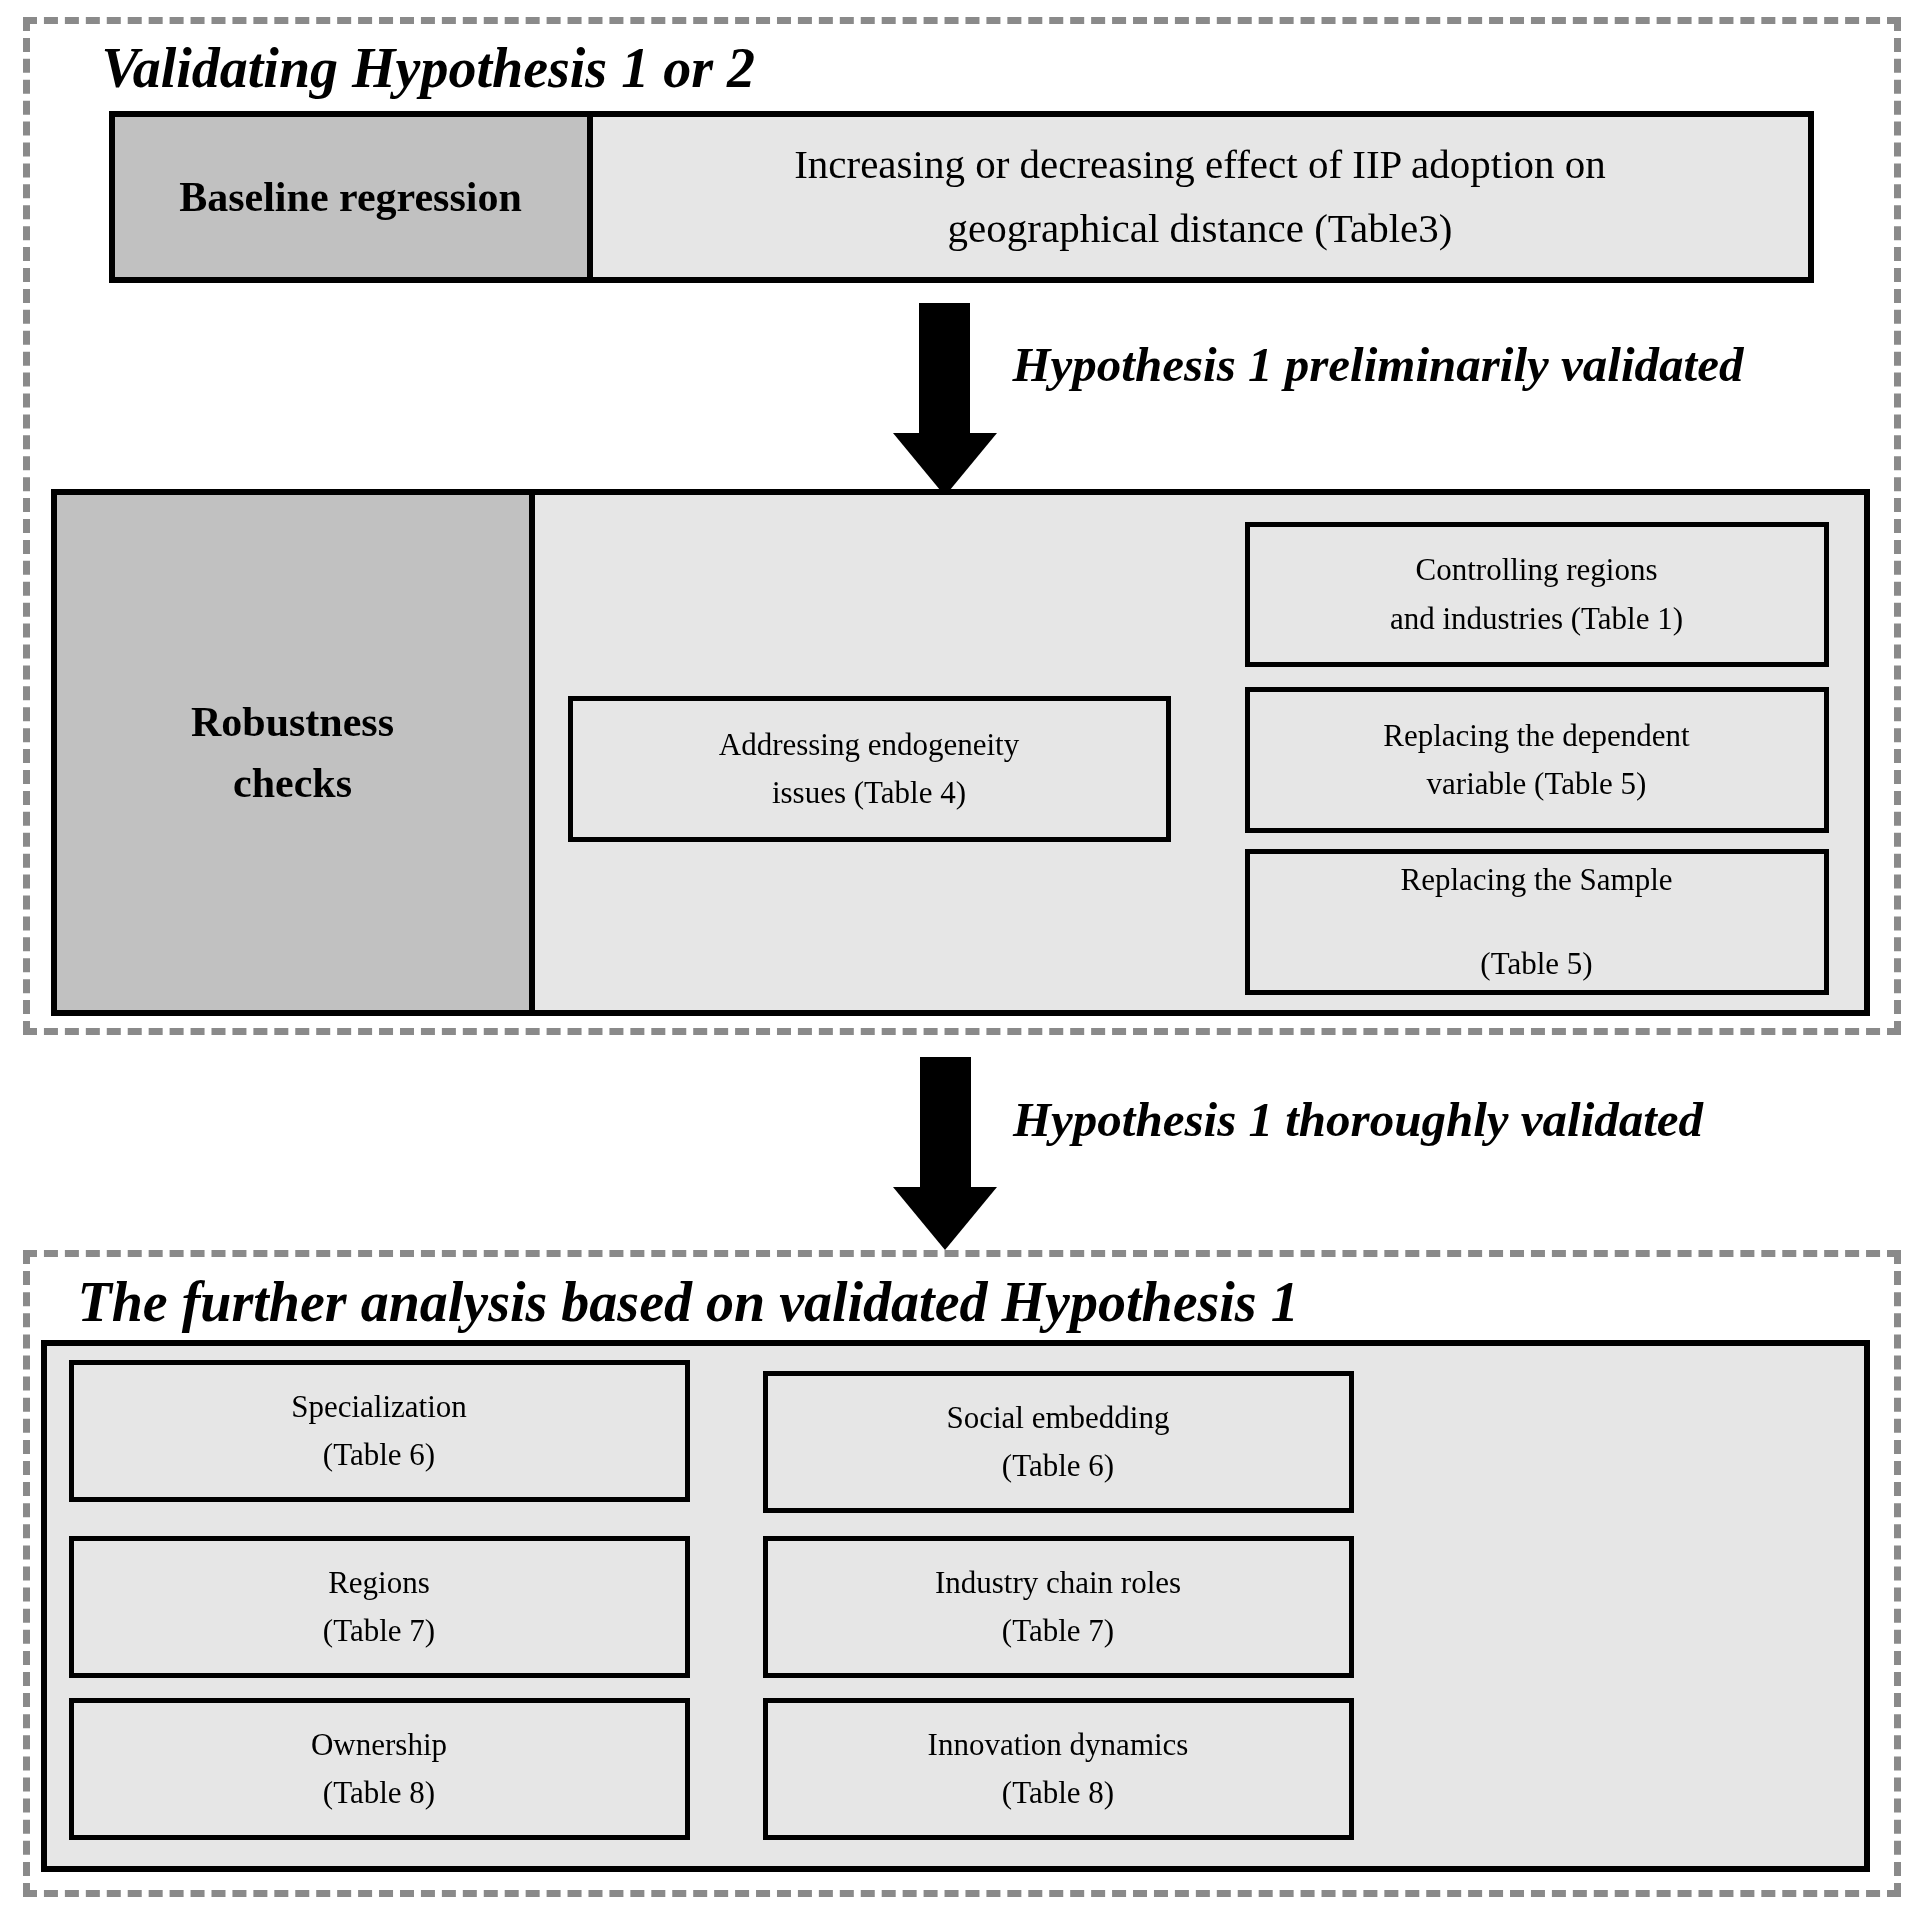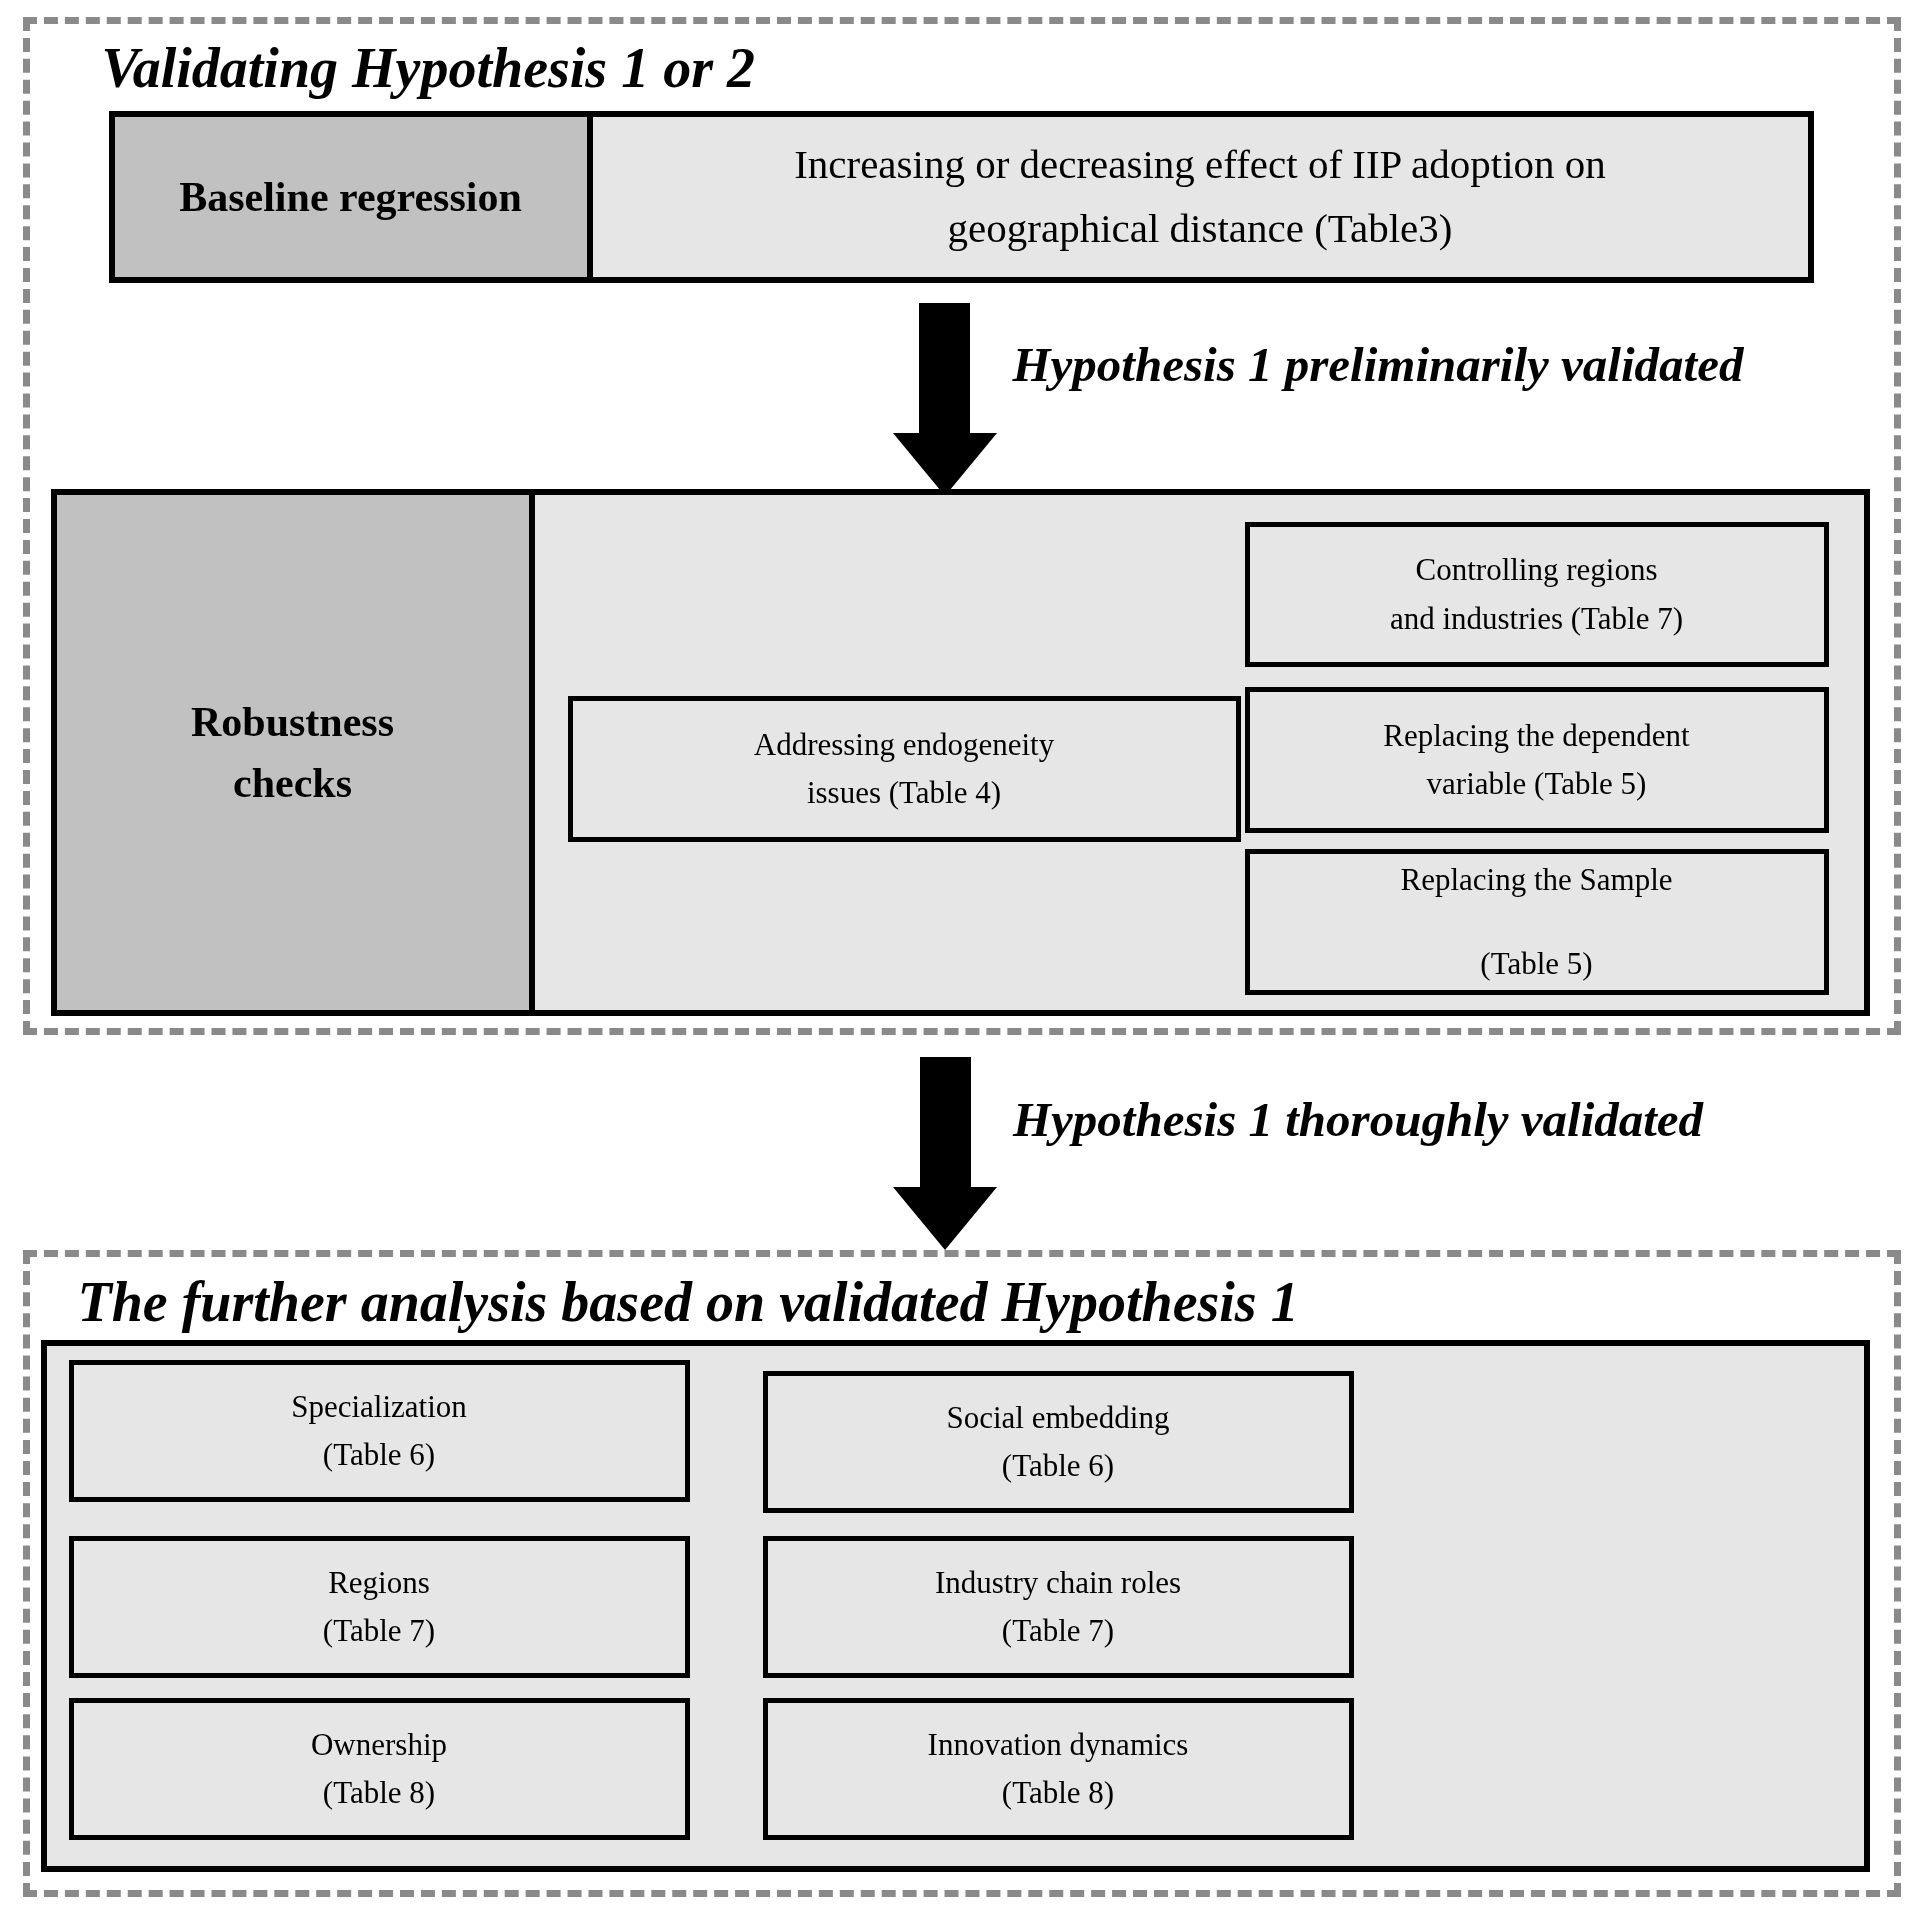--- a/index.html
+++ b/index.html
@@ -59,21 +59,21 @@
   .mini-box {
     position: absolute;
     border: 5.5px solid var(--border-black, #000);
     background: var(--light-cell, #e6e6e6);
     display: flex; flex-direction: column;
     align-items: center; justify-content: center;
     text-align: center;
     font-size: 31px; line-height: 1.55;
   }
   
-  .box-endogeneity { left: 33px;   top: 201px; width: 673px; height: 146px; }
+  .box-endogeneity { left: 33px;   top: 201px; width: 603px; height: 146px; }
   .box-controlling { left: 710px; top: 27px;  width: 584px; height: 145px; }
   .box-dependent   { left: 710px; top: 192px; width: 584px; height: 146px; }
   .box-sample      { left: 710px; top: 354px; width: 584px; height: 146px; gap: 36px; }
   
   .box-specialization { left: 22px;   top: 14px;  width: 621px; height: 142px; }
   .box-regions        { left: 22px;   top: 190px; width: 621px; height: 142px; }
   .box-ownership      { left: 22px;   top: 352px; width: 621px; height: 142px; }
   .box-social         { left: 716px; top: 24.6px;  width: 591px; height: 142px; }
   .box-industry       { left: 716px; top: 190px; width: 591px; height: 142px; }
   .box-innovation     { left: 716px; top: 352px; width: 591px; height: 142px; }
@@ -134,21 +134,21 @@
       </div>
       <div class="content-cell">
 
         <div class="mini-box box-endogeneity">
           <div>Addressing endogeneity</div>
           <div>issues (Table 4)</div>
         </div>
 
         <div class="mini-box box-controlling">
           <div>Controlling regions</div>
-          <div>and industries (Table 7)</div>
+          <div>and industries (Table 1)</div>
         </div>
 
         <div class="mini-box box-dependent">
           <div>Replacing the dependent</div>
           <div>variable (Table 5)</div>
         </div>
 
         <div class="mini-box box-sample">
           <div>Replacing the Sample</div>
           <div>(Table 5)</div>

